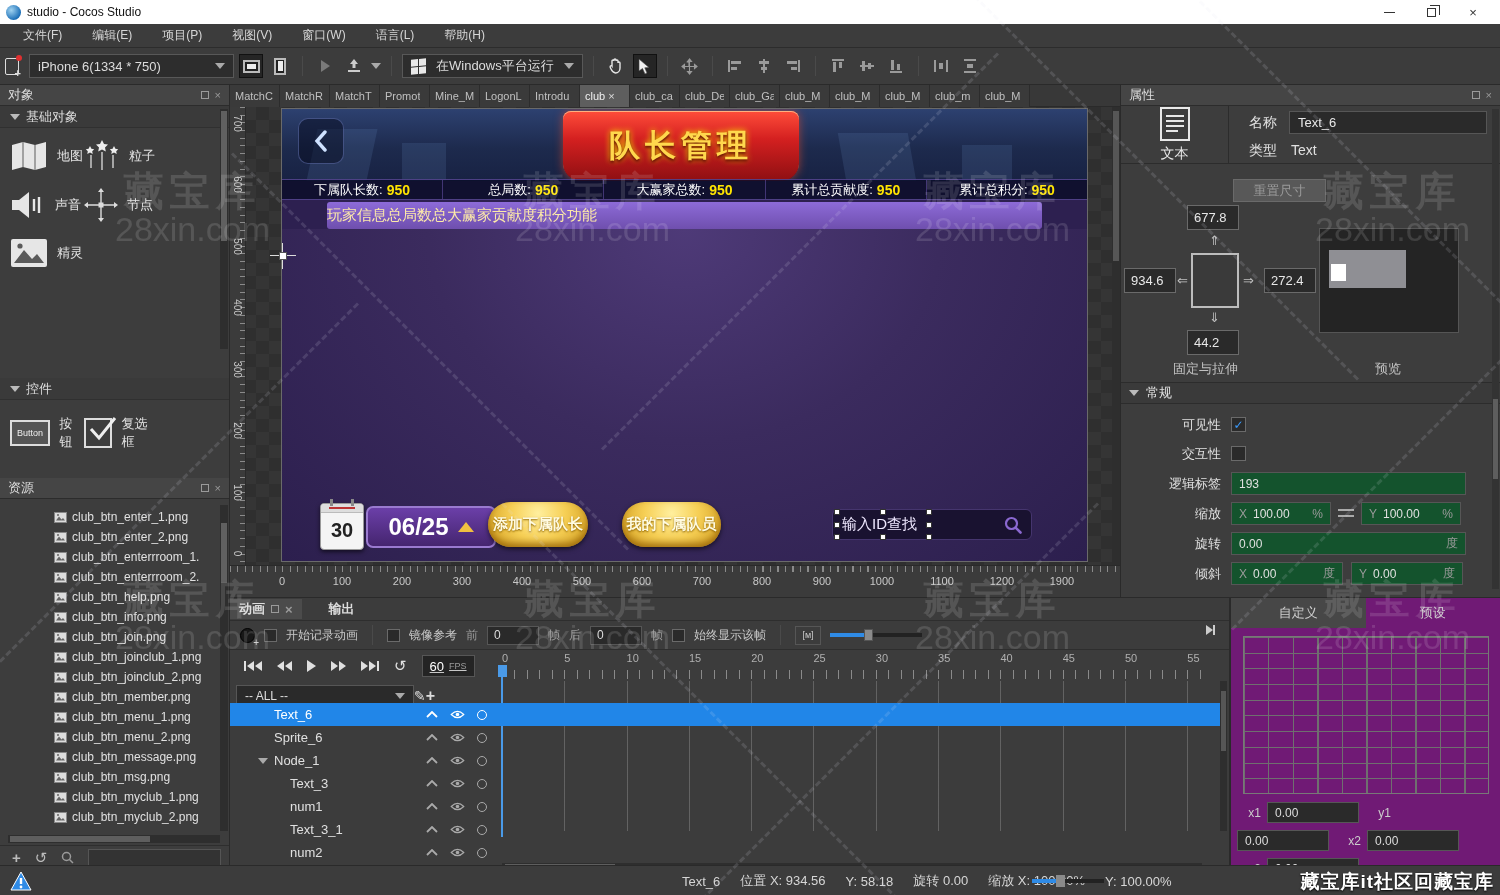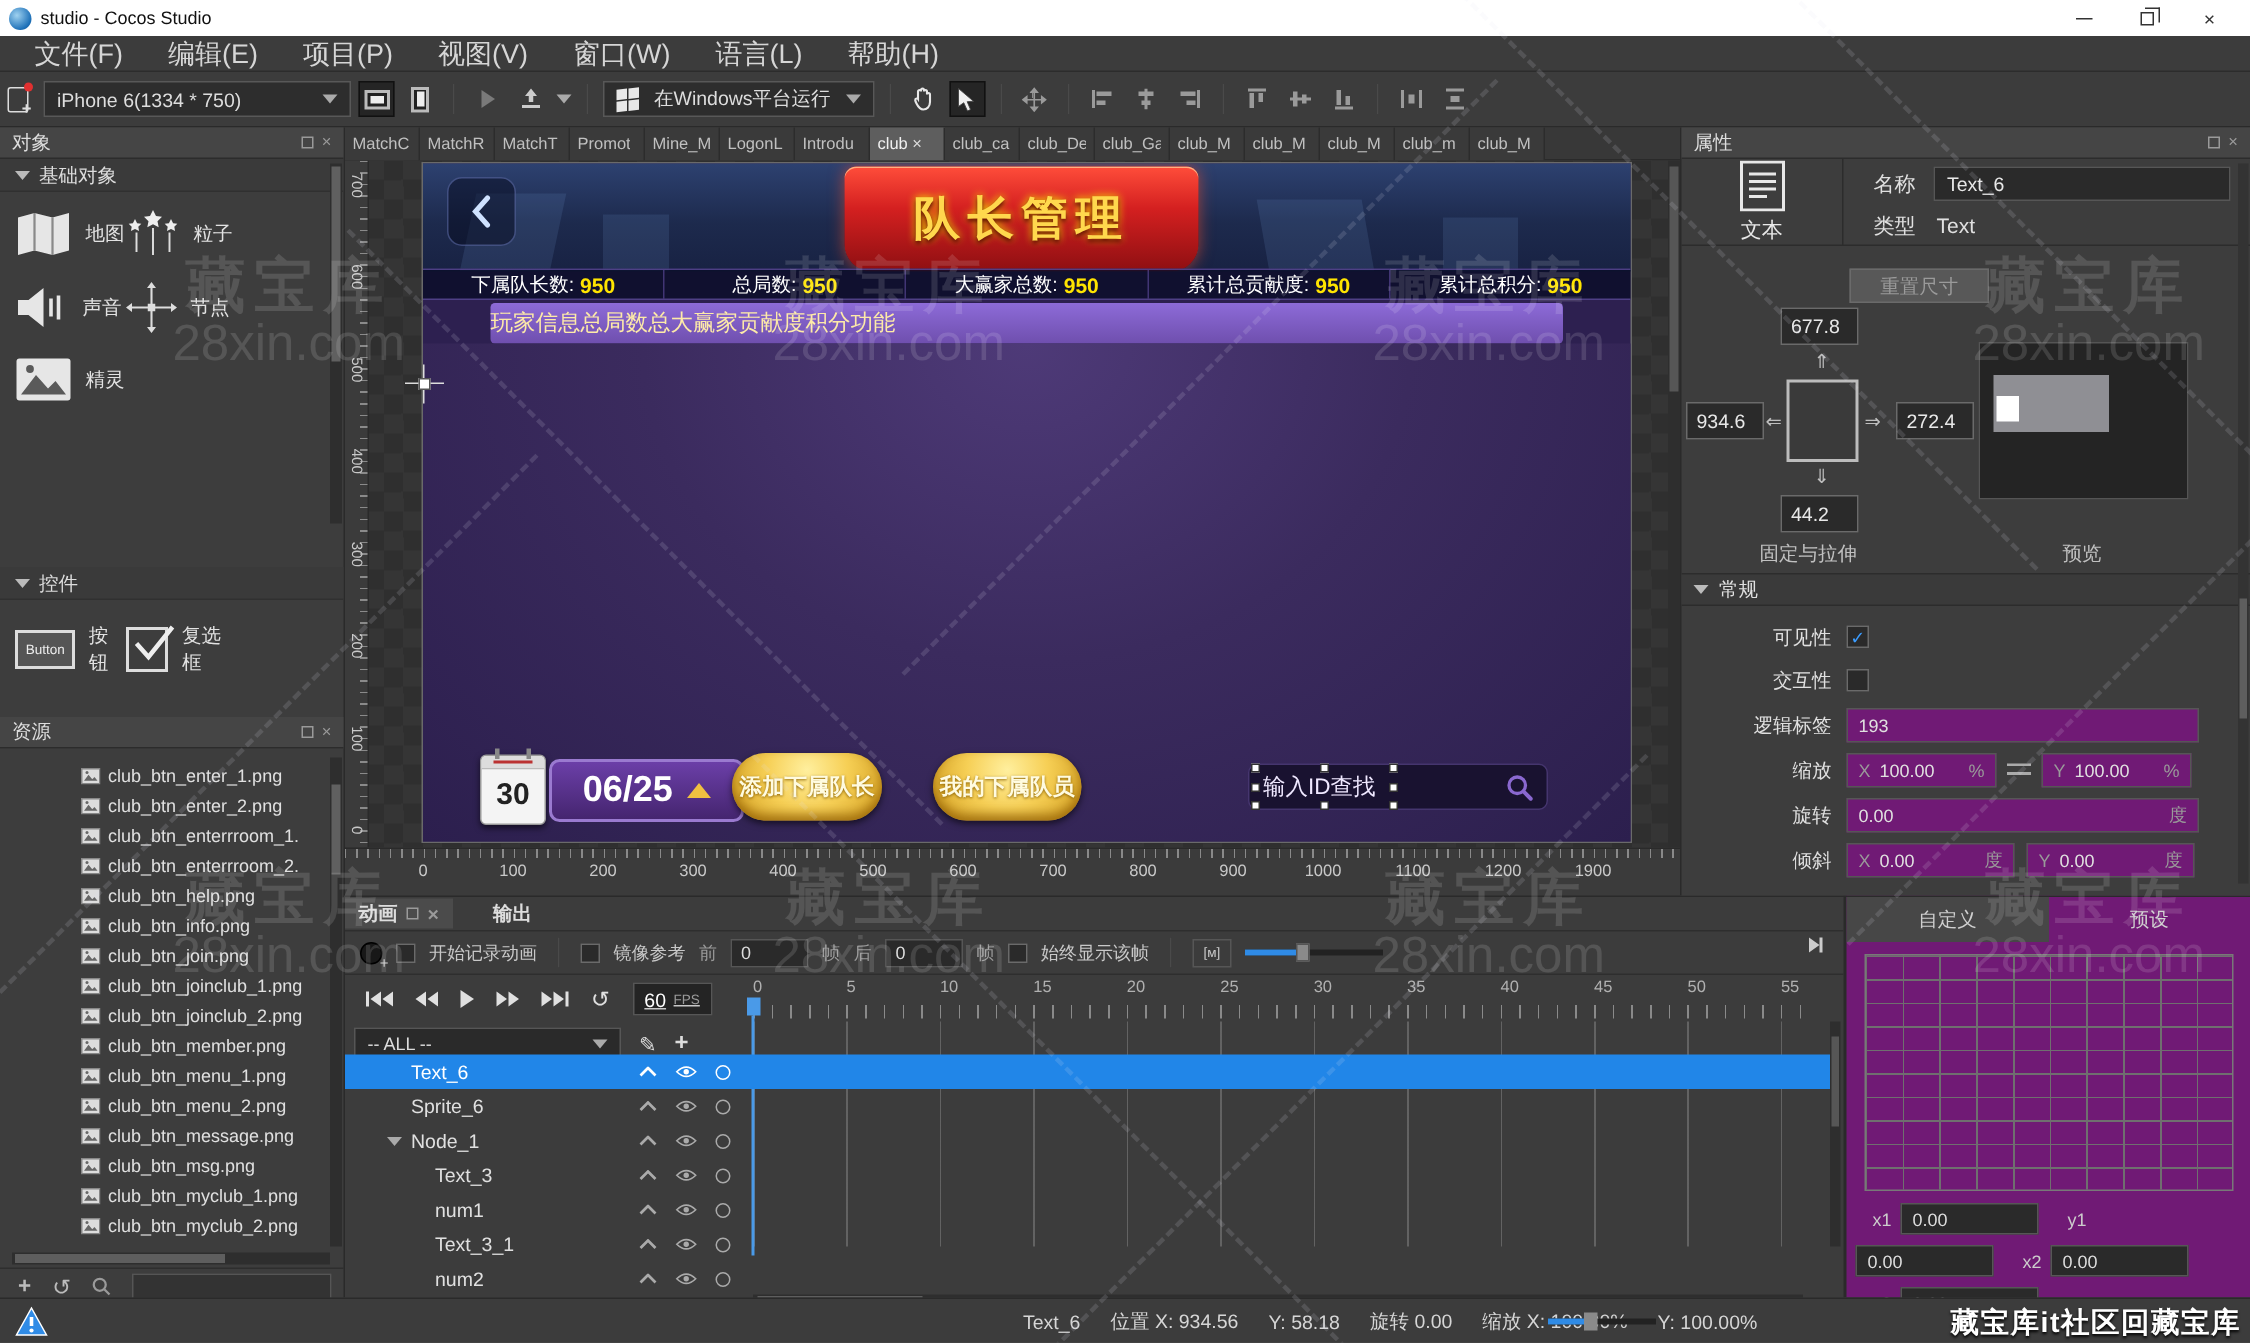--- a/index.html
+++ b/index.html
@@ -12,21 +12,21 @@
 .titlebar { left:0; top:0; width:1500px; height:24px; background:#fff; color:#111; display:flex; align-items:center; padding:0 6px; font-size:12px; }
 .appicon { width:15px; height:15px; border-radius:50%; background:radial-gradient(circle at 35% 35%,#9fd2f0,#1d70b8 70%,#0c4a85); margin-right:6px; }
 .win-btns { margin-left:auto; display:flex; }
 .win-btn { width:42px; height:22px; display:flex; align-items:center; justify-content:center; color:#333; font-size:13px; }
 .min-glyph { width:11px; height:1px; background:#333; display:inline-block; }
 .rest-glyph { width:9px; height:9px; border:1px solid #333; position:relative; background:#fff; }
 .rest-glyph:before { content:""; position:absolute; left:2px; top:-4px; width:9px; height:9px; border:1px solid #333; border-bottom:none; border-left:none; }
 
 
 .menubar { left:0; top:24px; width:1500px; height:24px; background:#3c3c3c; border-bottom:1px solid #2c2c2c; display:flex; align-items:center; padding-left:8px; }
-.menu-item { padding:0 15px; color:#d6d6d6; font-size:18px; height:24px; display:flex; align-items:center; }
+.menu-item { padding:0 15px; color:#d6d6d6; font-size:12px; height:24px; display:flex; align-items:center; }
 
 
 .toolbar { left:0; top:48px; width:1500px; height:37px; background:#3c3c3c; border-bottom:1px solid #2a2a2a; display:flex; align-items:center; gap:5px; }
 .tb-icon { width:24px; height:24px; display:flex; align-items:center; justify-content:center; position:relative; }
 .tb-icon.active { background:#252525; border:1px solid #111; }
 .red-dot { position:absolute; right:2px; top:1px; width:6px; height:6px; border-radius:50%; background:#e03030; }
 .dd { background:#2d2d2d; border:1px solid #585858; height:24px; display:flex; align-items:center; padding:0 8px; gap:10px; color:#ddd; font-size:13px; }
 .caret { width:0; height:0; border-left:5px solid transparent; border-right:5px solid transparent; border-top:6px solid #aaa; }
 .doc-icon { width:14px; height:17px; border:1.5px solid #ddd; border-radius:2px; position:relative; }
 .doc-icon:after { content:"+"; position:absolute; right:-3px; bottom:-5px; color:#ddd; font-size:11px; font-weight:bold; }
@@ -131,21 +131,21 @@
 .slider .fill { position:absolute; left:0; top:0; height:4px; background:#2f8be6; }
 .slider .th { position:absolute; top:-4px; width:9px; height:12px; background:#8a8a8a; border:1px solid #555; }
 .expand-r { position:absolute; right:14px; top:27px; display:flex; align-items:center; }
 .anim-main { position:absolute; left:0; top:53px; width:1000px; height:215px; }
 .pb-row { position:absolute; left:0; top:0; width:270px; height:30px; display:flex; align-items:center; gap:15px; padding-left:14px; }
 .pbtn { display:flex; align-items:center; gap:1px; }
 .tl { width:0; height:0; border-top:5px solid transparent; border-bottom:5px solid transparent; border-right:7px solid #e0e0e0; }
 .tr2 { width:0; height:0; border-top:5px solid transparent; border-bottom:5px solid transparent; border-left:7px solid #e0e0e0; }
 .pbar { width:2px; height:10px; background:#e0e0e0; }
 .fps-box { height:22px; background:#242424; border:1px solid #565656; display:flex; align-items:center; gap:5px; padding:0 7px;text-decoration:underline; }
-.filter-row { position:absolute; left:0; top:32px; width:270px; height:26px; display:flex; align-items:center; gap:12px; padding-left:6px; }
+.filter-row { position:absolute; left:0; top:32px; width:270px; height:26px; display:flex; align-items:center; padding-left:6px; }
 .select { width:178px; height:22px; background:#2a2a2a; border:1px solid #565656; display:flex; justify-content:space-between; align-items:center; padding:0 8px; color:#ddd; font-size:12px; }
 .tl-ruler { position:absolute; left:270px; top:0; width:716px; height:30px; }
 .tl-ruler .minor { position:absolute; left:2px; bottom:2px; width:700px; height:9px; background:repeating-linear-gradient(90deg,#8a8a8a 0 1px,transparent 1px 12.46px); }
 .tl-frames { position:absolute; left:2px; top:1px; display:flex; }
 .tl-frames span { width:62.3px; color:#b0b0b0; font-size:11px; }
 .tl-grid { position:absolute; left:272px; top:30px; width:700px; height:150px; background:repeating-linear-gradient(90deg,rgba(170,170,170,.35) 0 1px,transparent 1px 62.3px); }
 .playhead-sq { position:absolute; left:268px; top:14px; width:9px; height:12px; background:#4a9ae8; }
 .playhead-line { position:absolute; left:271px; top:26px; width:2px; height:160px; background:#4a9ae8; }
 .tracks { position:absolute; left:0; top:52px; width:990px; }
 .track { height:23px; position:relative; display:flex; align-items:center; color:#e0e0e0; font-size:13px; }
@@ -182,21 +182,21 @@
 .anch-in { position:absolute; width:52px; height:25px; background:#2a2a2a; border:1px solid #6a6a6a; color:#e8e8e8; display:flex; align-items:center; padding:0 6px; font-size:13px; }
 .anch-sq { position:absolute; left:70px; top:168px; width:48px; height:55px; border:2px solid #bcbcbc; background:#3a3a3a; }
 .pin { position:absolute; color:#c0c0c0; font-size:13px; }
 .anch-lbl { position:absolute; color:#c0c0c0; font-size:13px; }
 .preview-box { position:absolute; left:198px; top:143px; width:140px; height:105px; background:#242424; border:1px solid #555; }
 .preview-box .grey { position:absolute; left:9px; top:21px; width:77px; height:38px; background:#8f8f94; }
 .preview-box .white { position:absolute; left:11px; top:35px; width:15px; height:17px; background:#fff; }
 .gen-hd { position:absolute; left:0; top:297px; width:380px; height:22px; border-top:1px solid #2c2c2c; border-bottom:1px solid #2c2c2c; display:flex; align-items:center; gap:7px; padding-left:8px; color:#e0e0e0; font-size:13px; background:#3a3a3a; }
 .gen-row { position:absolute; left:0; width:380px; height:25px; display:flex; align-items:center; }
 .gen-row .rl { width:100px; text-align:right; margin-right:10px; color:#e0e0e0; font-size:13px; }
-.gi { background:#701a75; border:1px solid #565656; height:23px; display:flex; align-items:center; padding:0 7px; color:#e0e0e0; font-size:12px; gap:6px; }
+.gi { background:#14532d; border:1px solid #565656; height:23px; display:flex; align-items:center; padding:0 7px; color:#e0e0e0; font-size:12px; gap:6px; }
 .gi .xy { color:#9a9a9a; }
 .gi .u { margin-left:auto; color:#9a9a9a; }
 .link-ic { width:16px; height:10px; margin:0 7px; background:repeating-linear-gradient(180deg,#aaa 0 2px,transparent 2px 6px); }
 .props-vscroll { position:absolute; left:371px; top:24px; width:7px; height:480px; background:#333; }
 .props-vscroll .thumb { position:absolute; left:1px; top:290px; width:5px; height:80px; background:#5e5e5e; }
 
 
 .statusbar { left:0; top:865px; width:1500px; height:30px; background:#3c3c3c; border-top:1px solid #2a2a2a; }
 .status-items { position:absolute; left:682px; top:0; height:30px; display:flex; align-items:center; gap:20px; color:#d6d6d6; font-size:13px; }
 .status-slider { position:absolute; left:1032px; top:13px; width:72px; height:4px; background:#222; }

